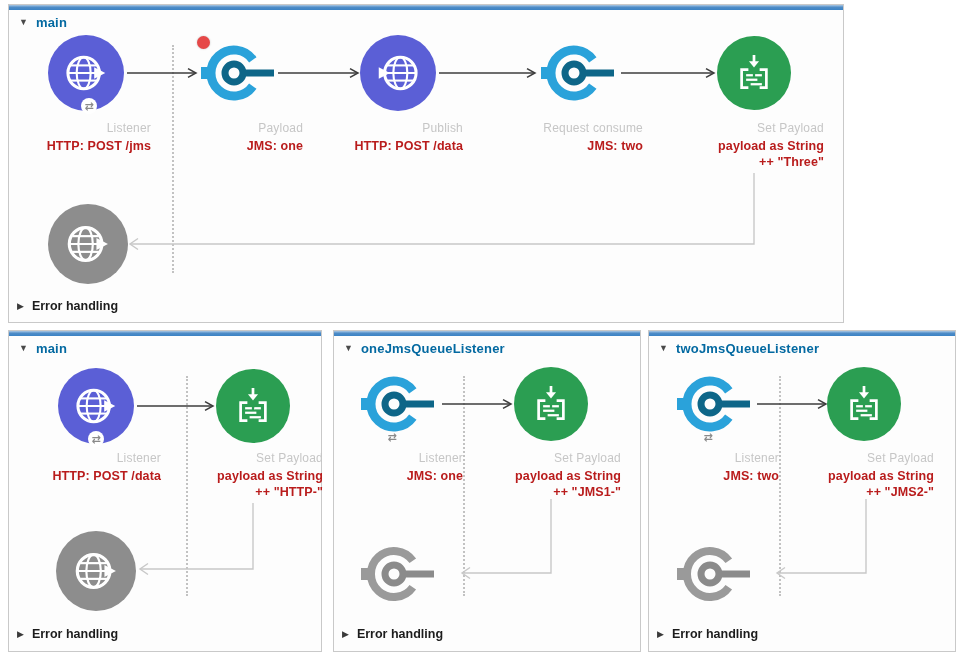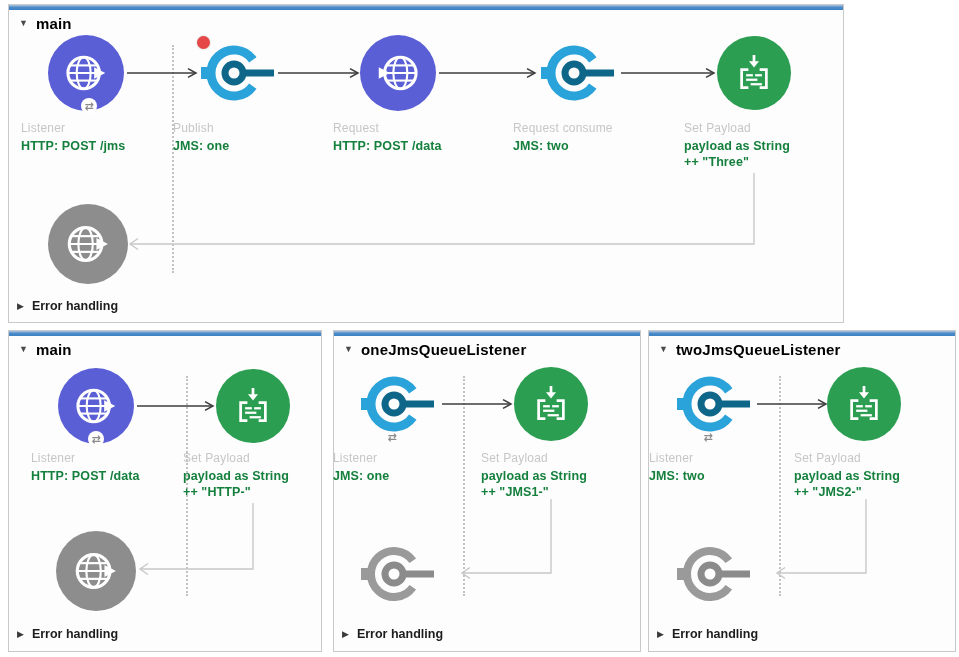--- a/index.html
+++ b/index.html
@@ -13,44 +13,44 @@
   }
   .flow-topbar{
     position:absolute;left:0;top:0;right:0;height:5px;
     background:linear-gradient(180deg,#aac7e3 0%,#4e8cc7 45%,#3b82c4 100%);
   }
   .flow-header{
     position:absolute;left:10px;top:10px;display:flex;align-items:center;gap:8px;cursor:pointer;
   }
   .tri-down{font-size:9px;color:#4a4a4a;line-height:1;}
   .tri-right{font-size:9px;color:#3a3a3a;line-height:1;}
-  .flow-title{font-size:15px;font-weight:600;color:#000000;letter-spacing:.2px;}
+  .flow-title{font-size:13px;font-weight:600;color:#0369a1;letter-spacing:.2px;}
   .lines{position:absolute;left:0;top:0;pointer-events:none;}
   .lines line,.lines polyline{stroke:#3c3c3c;stroke-width:1.5;fill:none;}
   .lines .ret{stroke:#c8c8c8;stroke-width:1.4;fill:none;}
   .dashline{position:absolute;width:0;border-left:2px dotted #c2c2c2;}
   .node{position:absolute;}
   .circle{
     border-radius:50%;display:flex;align-items:center;justify-content:center;
   }
   .circle.http{width:76px;height:76px;background:#5b5fd6;}
   .circle.green{width:74px;height:74px;background:#2b9e52;}
   .circle.gray{width:80px;height:80px;background:#8d8d8d;}
   .badge{
     position:absolute;width:16px;height:16px;border-radius:50%;background:#ffffff;
     color:#8a8a8a;font-size:11px;line-height:16px;text-align:center;font-weight:bold;
   }
   .badge.bare{background:transparent;}
   .breakpoint{
     position:absolute;width:13px;height:13px;border-radius:50%;
     background:#e64848;box-shadow:0 0 2px rgba(0,0,0,.25);cursor:pointer;
   }
-  .nlabel{position:absolute;text-align:left;}
+  .nlabel{position:absolute;text-align:right;}
   .nname{font-size:12px;color:#c6c6c6;margin-bottom:3px;letter-spacing:.2px;}
-  .ncfg{font-size:12.5px;font-weight:bold;color:#15803d;line-height:16px;letter-spacing:.1px;}
+  .ncfg{font-size:12.5px;font-weight:bold;color:#b91c1c;line-height:16px;letter-spacing:.1px;}
   .error-handling{
     position:absolute;display:flex;align-items:center;gap:8px;cursor:pointer;
   }
   .error-label{font-size:12.5px;font-weight:600;color:#1c1c1c;}
 </style>
 </head>
 <body>
 
 <section class="flow" style="left:8px;top:4px;width:836px;height:319px;">
   <div class="flow-topbar"></div>
@@ -96,38 +96,38 @@
 
   <div class="node" style="left:189px;top:32px;">
     <svg width="80" height="72" viewBox="0 0 80 72">
       <path d="M54.8 22.8 A23 23 0 1 0 54.8 49.2" stroke="#2aa2da" stroke-width="9" fill="none"></path>
       <rect x="3" y="30" width="9" height="12" fill="#2aa2da"></rect>
       <circle cx="36" cy="36" r="9" stroke="#0e6688" stroke-width="7" fill="none"></circle>
       <rect x="43" y="32.5" width="33" height="7" fill="#0e6688"></rect>
     </svg>
   </div>
   <div class="nlabel" style="left:164px;top:116px;width:130px;">
-    <div class="nname">Publish</div>
+    <div class="nname">Payload</div>
     <div class="ncfg">JMS: one</div>
   </div>
 
   <div class="node" style="left:351px;top:30px;">
     <div class="circle http">
       <svg width="56" height="56" viewBox="0 0 48 48" stroke="#fff" fill="none">
         <circle cx="26" cy="24" r="13.5" stroke-width="2.6"></circle>
         <ellipse cx="26" cy="24" rx="6" ry="13.5" stroke-width="1.8"></ellipse>
         <line x1="12.5" y1="24" x2="39.5" y2="24" stroke-width="1.8"></line>
         <line x1="15" y1="17.5" x2="37" y2="17.5" stroke-width="1.8"></line>
         <line x1="15" y1="30.5" x2="37" y2="30.5" stroke-width="1.8"></line>
         <polygon points="7.5,19 17,24 7.5,29" fill="#fff" stroke="none"></polygon>
       </svg>
     </div>
   </div>
   <div class="nlabel" style="left:324px;top:116px;width:130px;">
-    <div class="nname">Request</div>
+    <div class="nname">Publish</div>
     <div class="ncfg">HTTP: POST /data</div>
   </div>
 
   <div class="node" style="left:529px;top:32px;">
     <svg width="80" height="72" viewBox="0 0 80 72">
       <path d="M54.8 22.8 A23 23 0 1 0 54.8 49.2" stroke="#2aa2da" stroke-width="9" fill="none"></path>
       <rect x="3" y="30" width="9" height="12" fill="#2aa2da"></rect>
       <circle cx="36" cy="36" r="9" stroke="#0e6688" stroke-width="7" fill="none"></circle>
       <rect x="43" y="32.5" width="33" height="7" fill="#0e6688"></rect>
     </svg>

